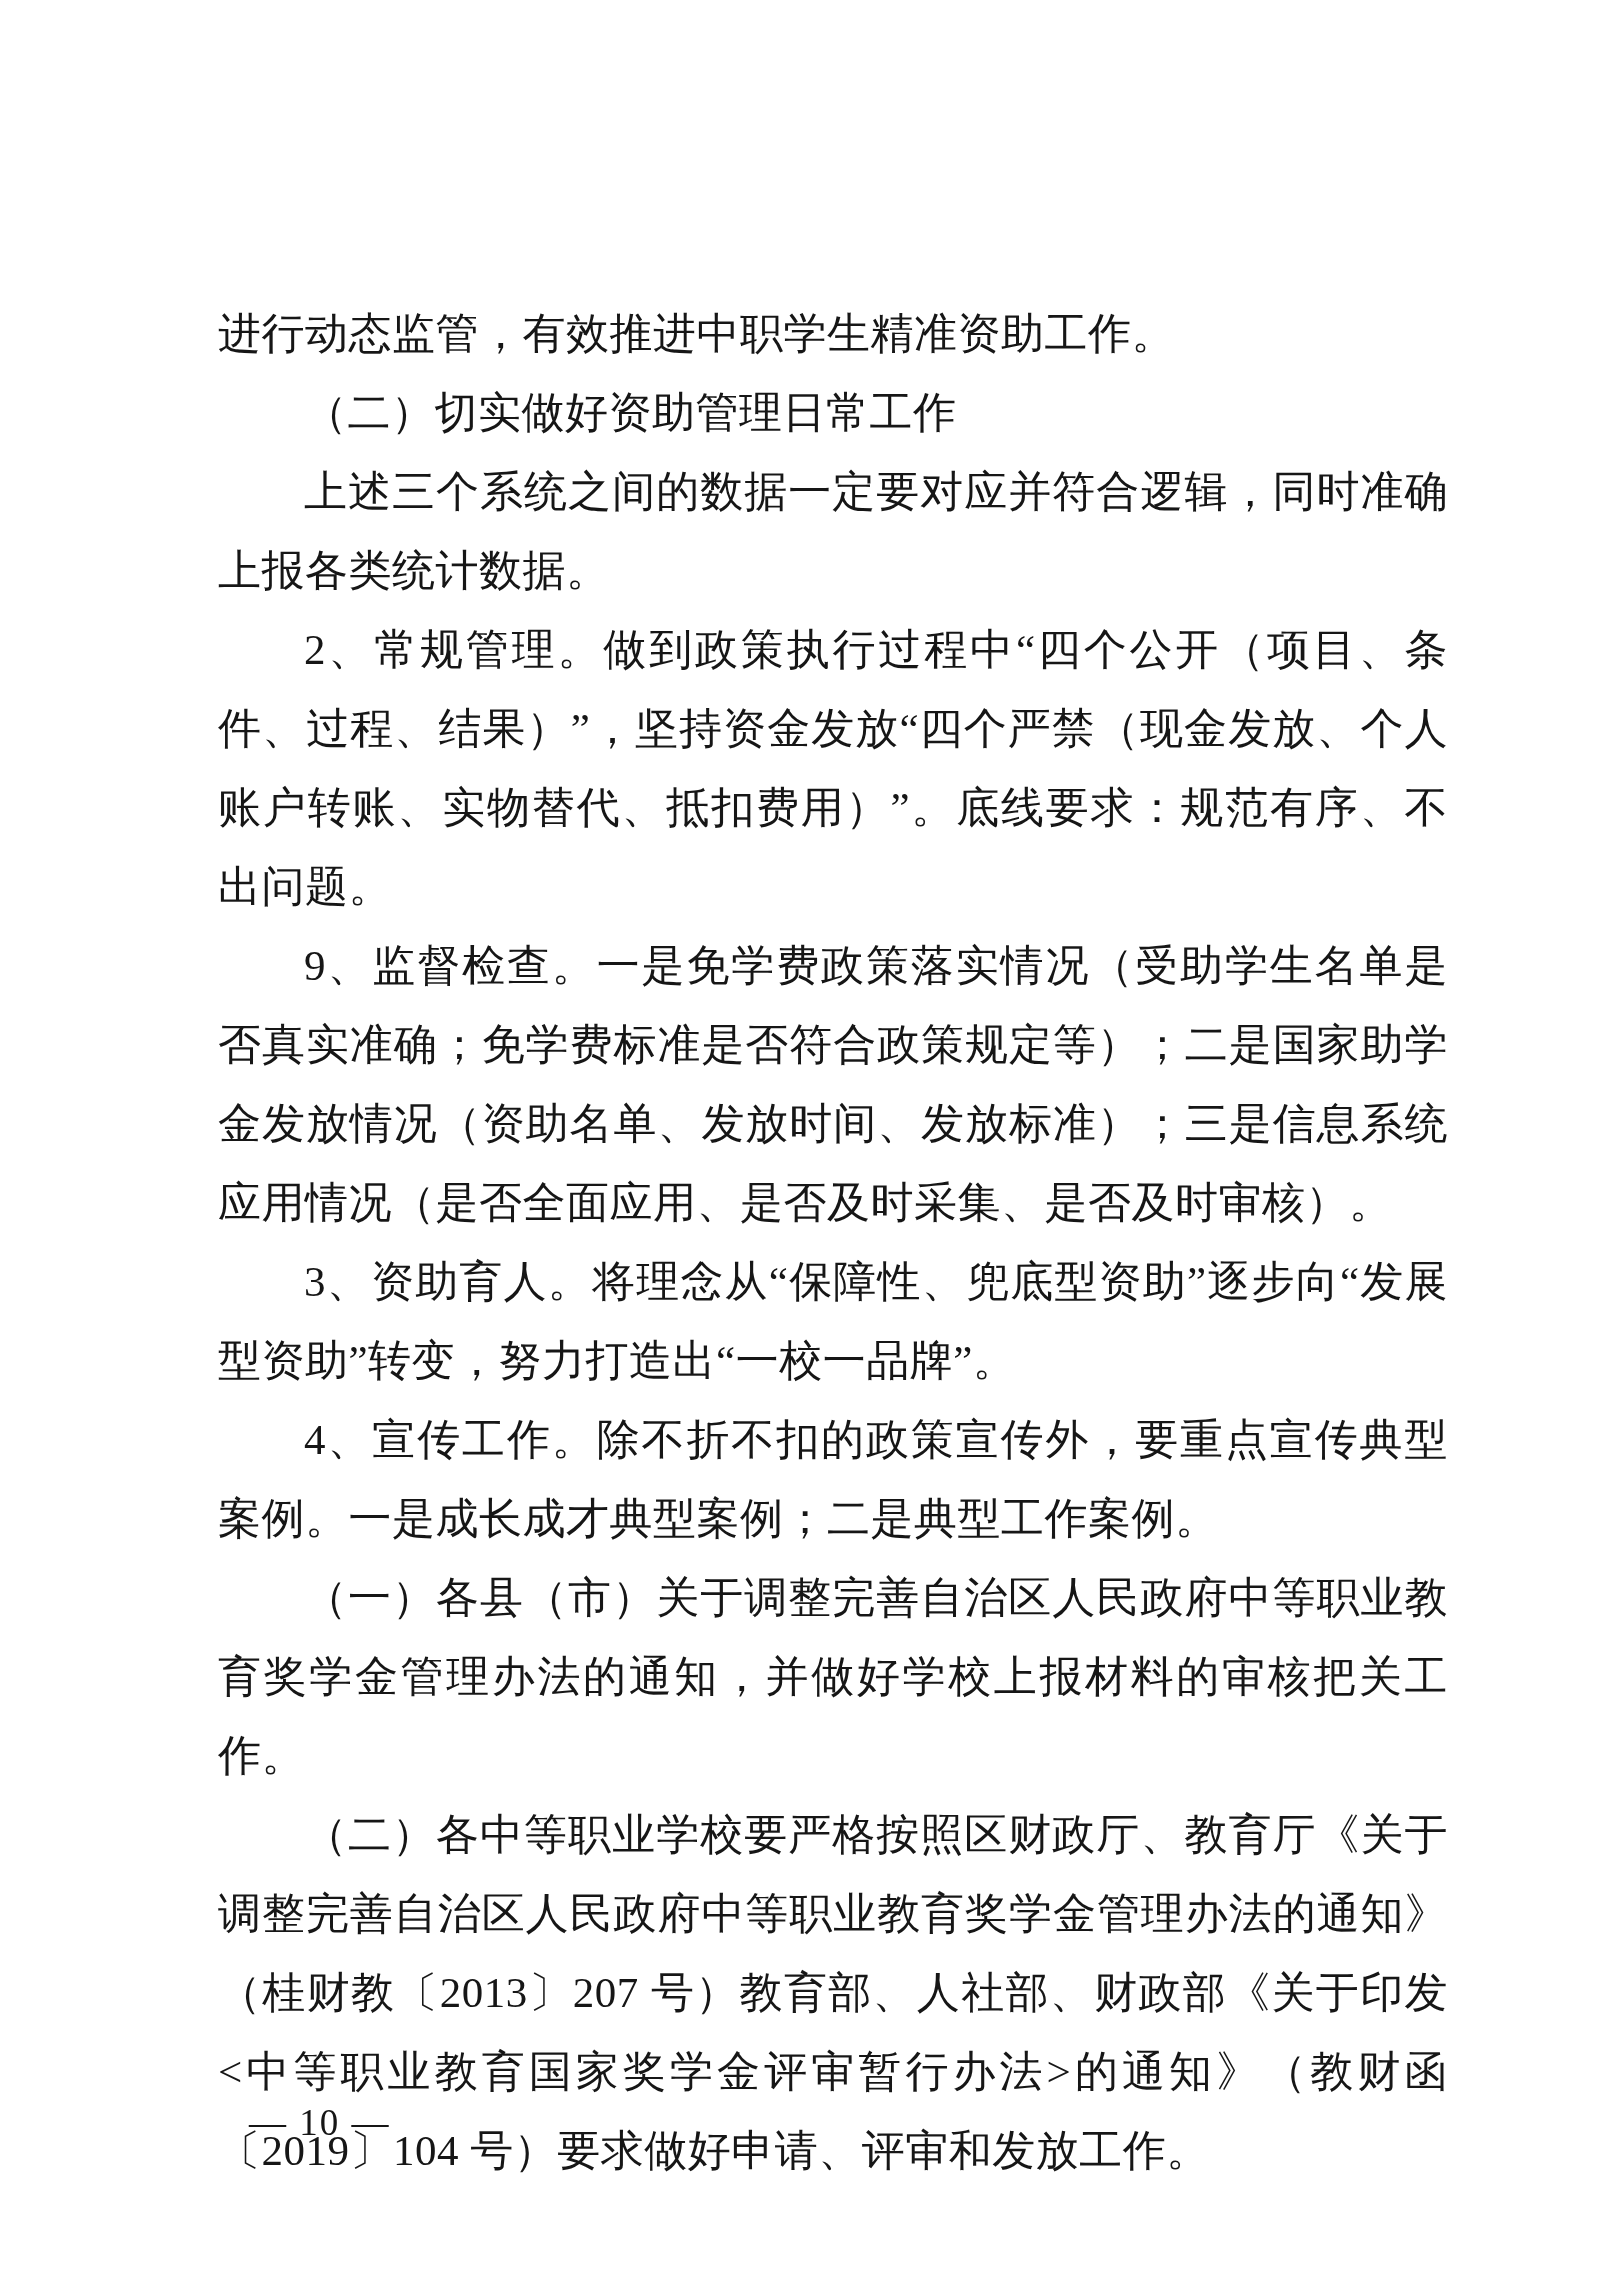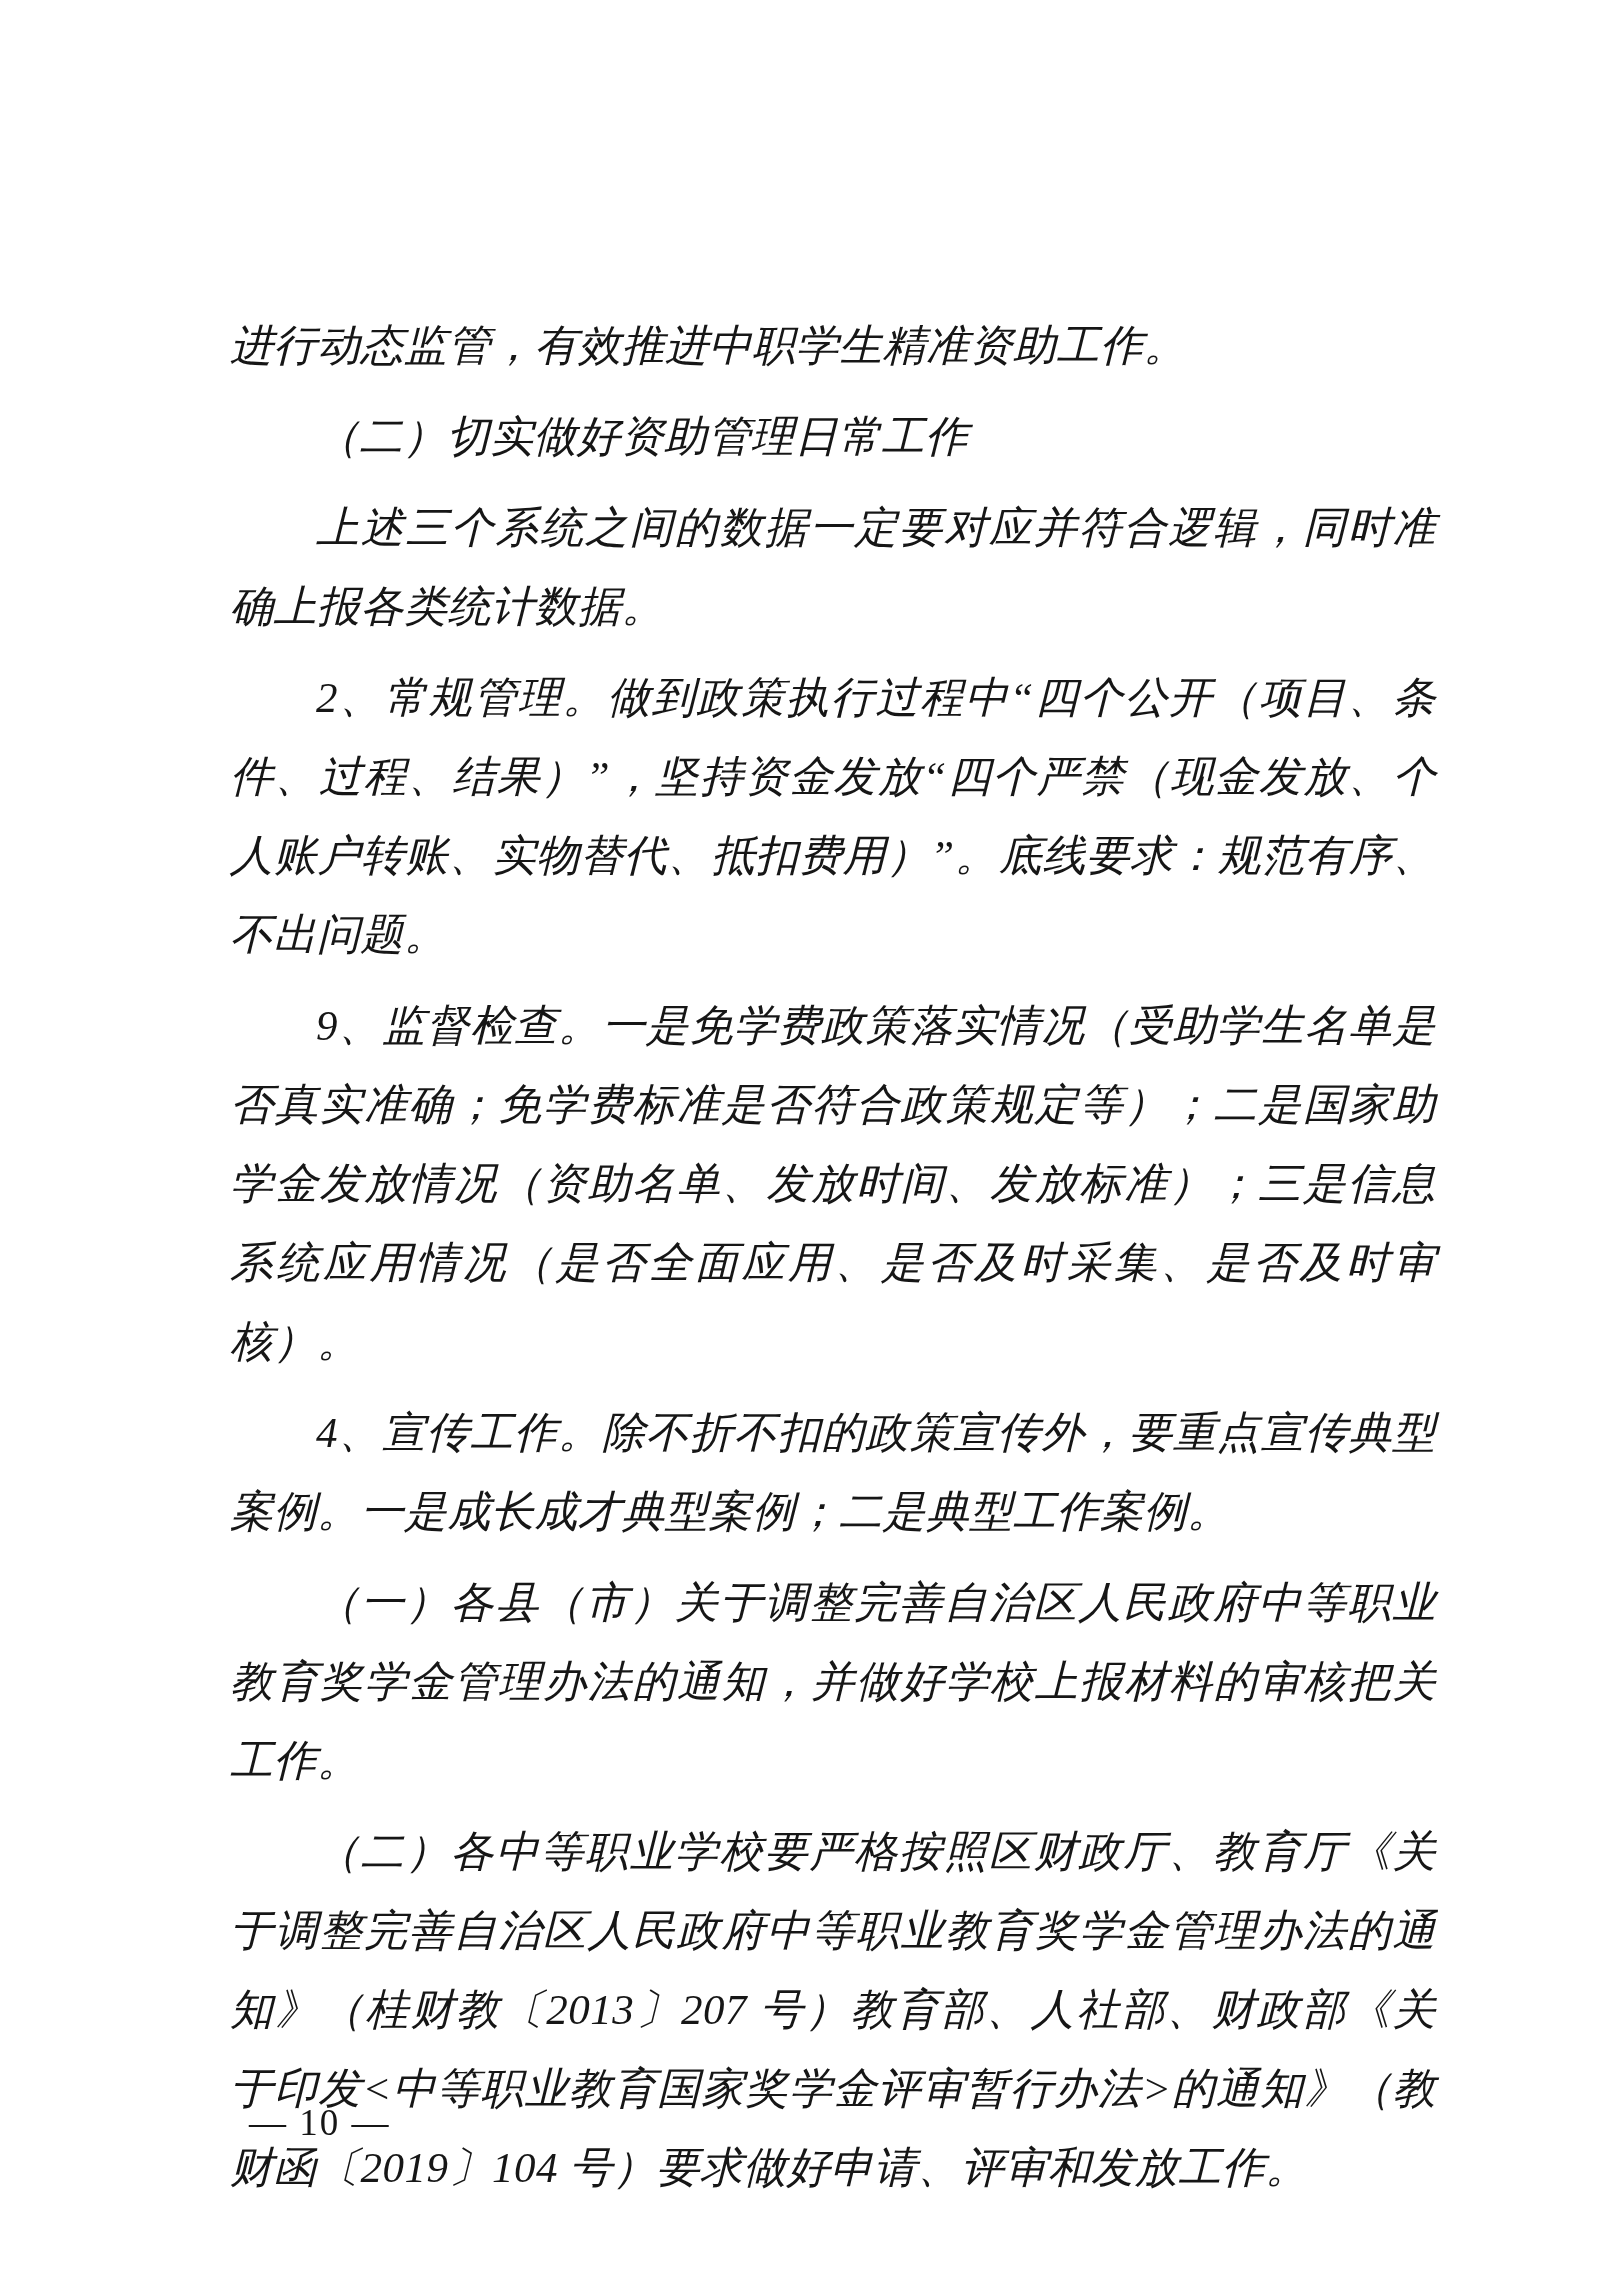--- a/index.html
+++ b/index.html
@@ -16,31 +16,30 @@
     font-family: "Liberation Serif", "DejaVu Serif", serif;
     color: #161616;
   }
   .text-block {
     position: absolute;
     left: 218px;
     top: 294px;
     width: 1230px;
   }
   .text-block p {
-    margin: 12px;
+    margin: 0;
     padding: 0;
     font-size: 43px;
     line-height: 79px;
     text-align: justify;
     text-justify: inter-ideograph;
     text-indent: 2em;
     letter-spacing: 0.5px;
     word-break: normal;
     line-break: normal;
-    font-style: italic;
   }
   .text-block p.no-indent {
     text-indent: 0;
   }
   .text-block p.section-heading {
     font-family: "Liberation Sans", "DejaVu Sans", sans-serif;
     font-weight: 700;
     text-align: left;
   }
   .page-footer {
@@ -63,20 +62,21 @@
     <p class="no-indent">进行动态监管，有效推进中职学生精准资助工作。</p>
 
     <p>（二）切实做好资助管理日常工作</p>
 
     <p>上述三个系统之间的数据一定要对应并符合逻辑，同时准确上报各类统计数据。</p>
 
     <p>2、常规管理。做到政策执行过程中“四个公开（项目、条件、过程、结果）”，坚持资金发放“四个严禁（现金发放、个人账户转账、实物替代、抵扣费用）”。底线要求：规范有序、不出问题。</p>
 
     <p>9、监督检查。一是免学费政策落实情况（受助学生名单是否真实准确；免学费标准是否符合政策规定等）；二是国家助学金发放情况（资助名单、发放时间、发放标准）；三是信息系统应用情况（是否全面应用、是否及时采集、是否及时审核）。</p>
 
+    <p>3、资助育人。将理念从“保障性、兜底型资助”逐步向“发展型资助”转变，努力打造出“一校一品牌”。</p>
 
     <p>4、宣传工作。除不折不扣的政策宣传外，要重点宣传典型案例。一是成长成才典型案例；二是典型工作案例。</p>
 
 
     <p>（一）各县（市）关于调整完善自治区人民政府中等职业教育奖学金管理办法的通知，并做好学校上报材料的审核把关工作。</p>
 
     <p>（二）各中等职业学校要严格按照区财政厅、教育厅《关于调整完善自治区人民政府中等职业教育奖学金管理办法的通知》（桂财教〔2013〕207 号）教育部、人社部、财政部《关于印发&lt;中等职业教育国家奖学金评审暂行办法&gt;的通知》（教财函〔2019〕104 号）要求做好申请、评审和发放工作。</p>
   </div>
 
   <div class="page-footer">— 10 —</div>

